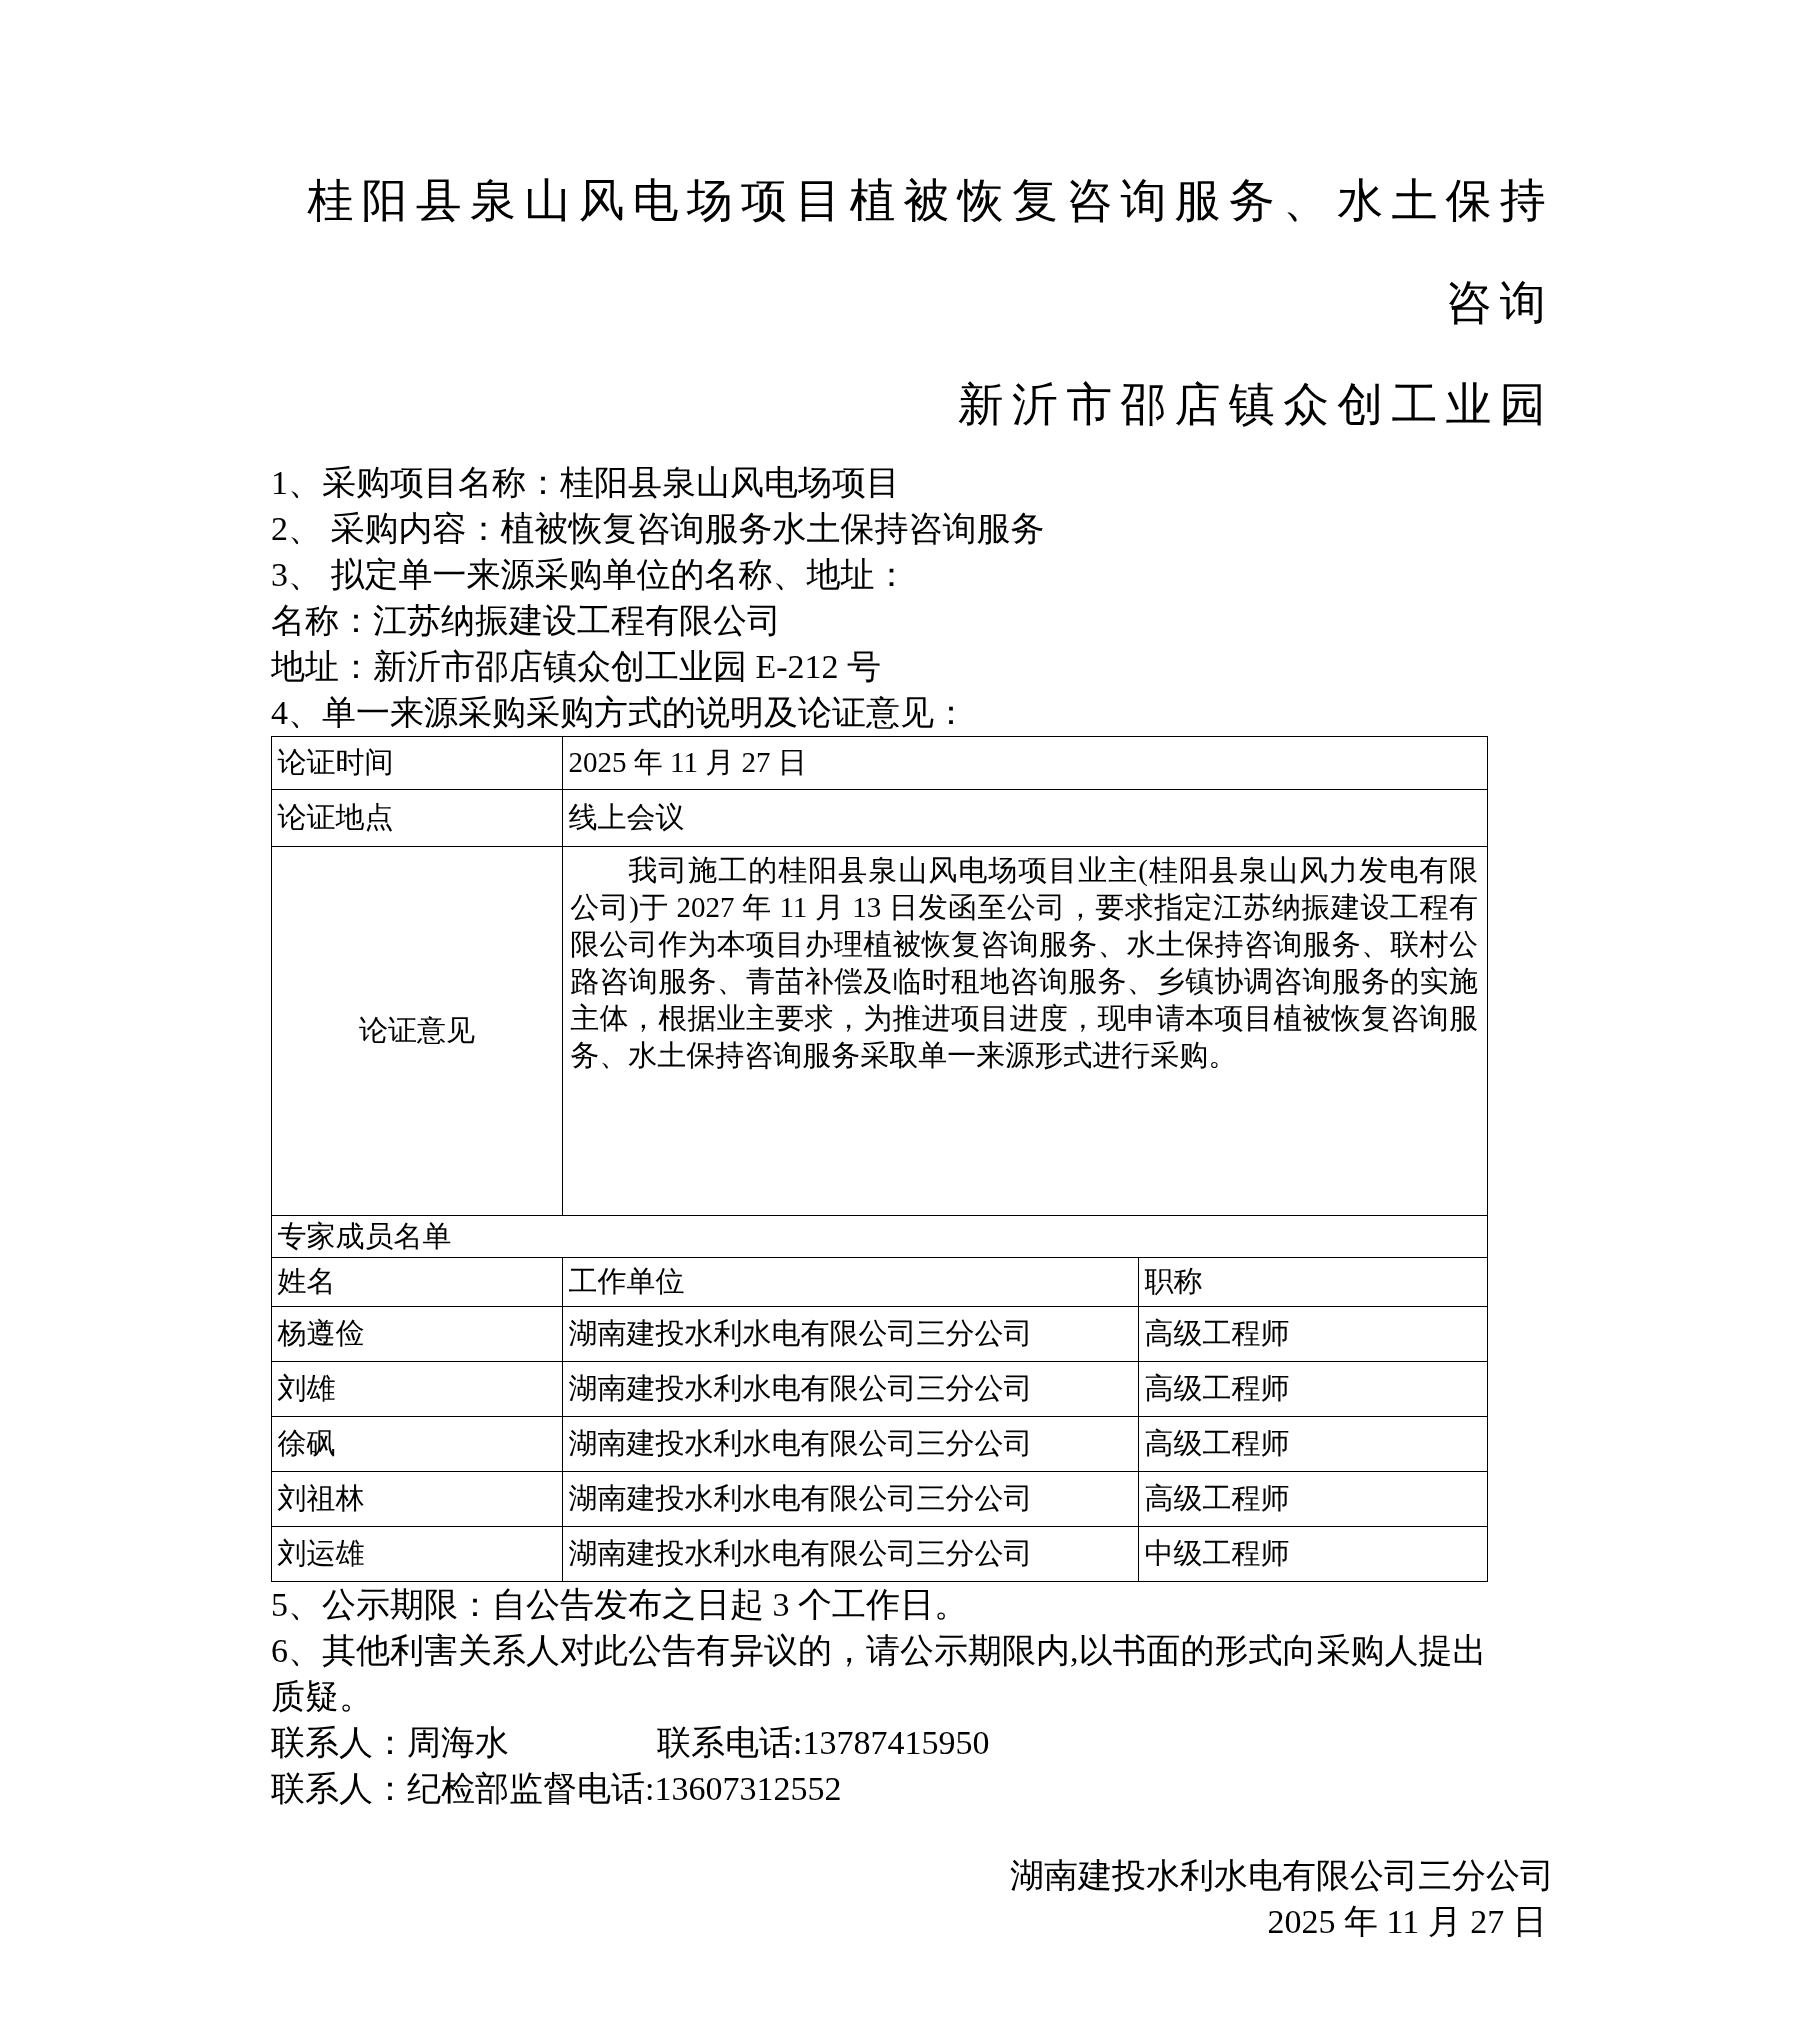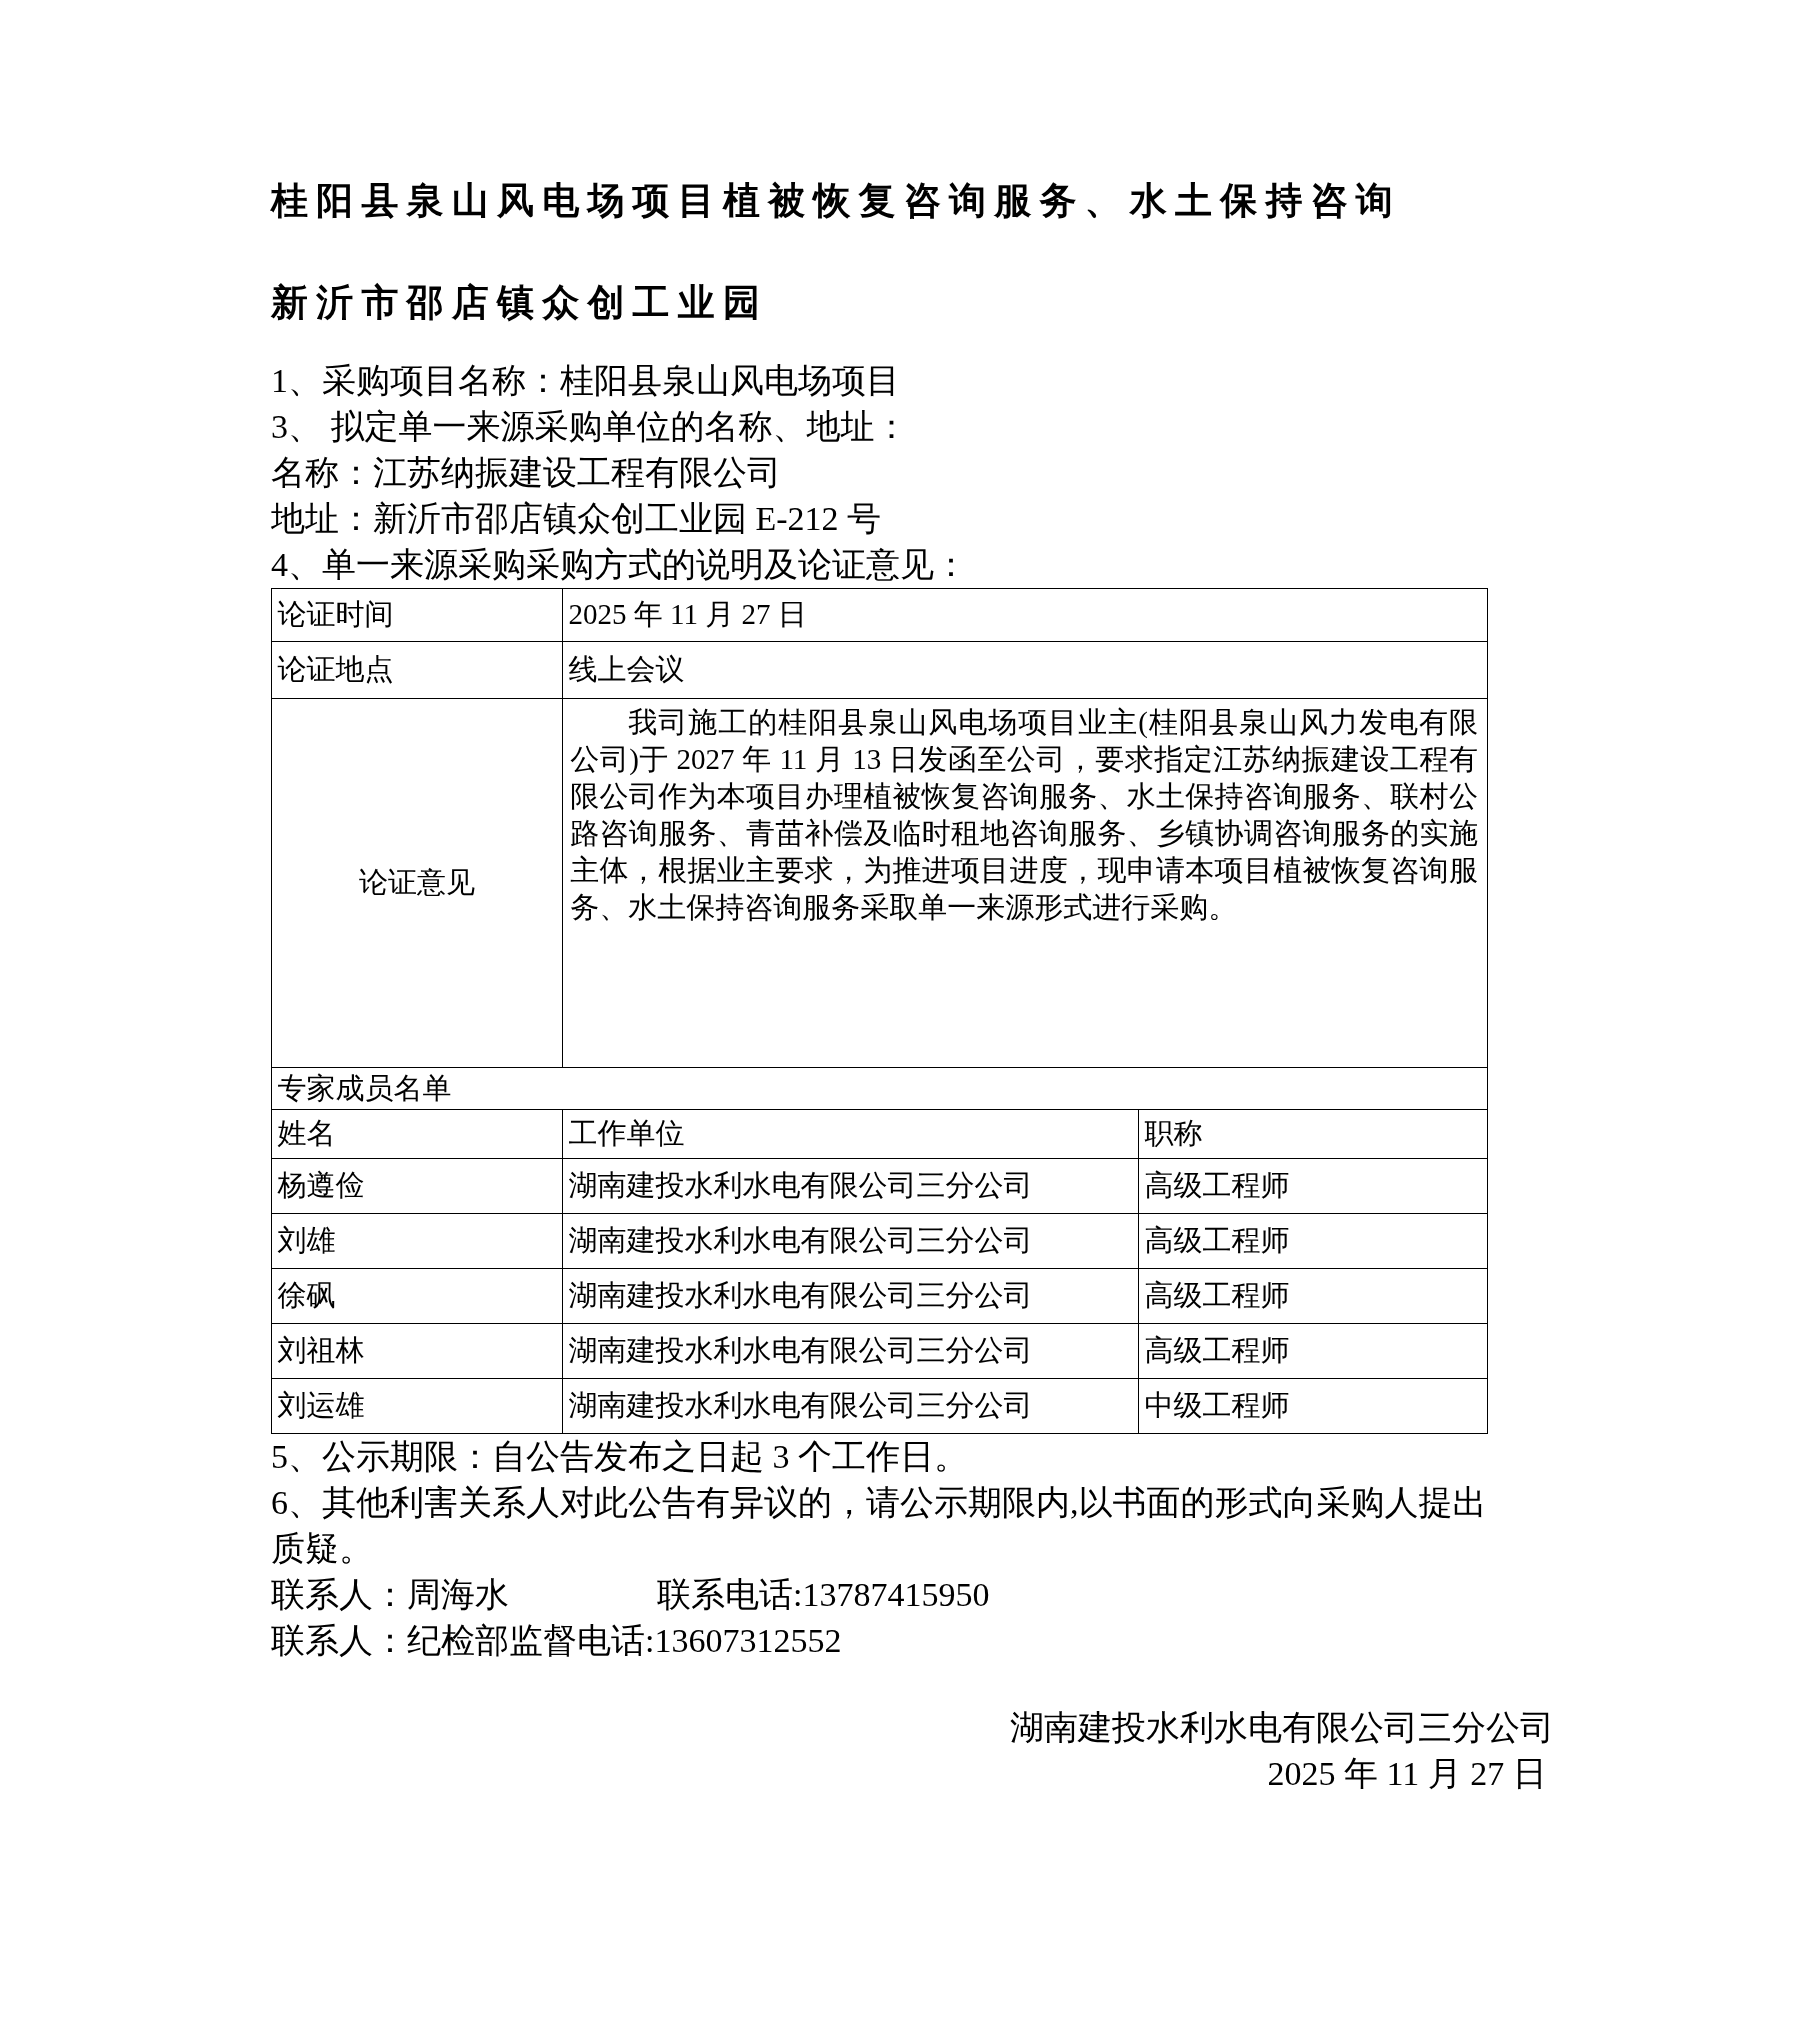--- a/index.html
+++ b/index.html
@@ -10,23 +10,23 @@
     color:#000000;
     font-family:"Liberation Serif","DejaVu Serif",serif;
     box-sizing:border-box;
     padding:150px 259px 0 271px;
     font-size:34px;
     line-height:46px;
     overflow:hidden;
   }
   .doc-title{
     margin:0;
-    text-align:left;
-    font-size:37px;
-    font-weight:bold;
+    text-align:right;
+    font-size:46px;
+    font-weight:normal;
     letter-spacing:8.2px;
     line-height:102px;
   }
   .doc-title span{display:block;}
   .content{margin-top:3.7px;}
   p.line{margin:0;padding:0;}
   .para-6{max-width:1235px;}
 
   table.info{
     border-collapse:collapse;
@@ -64,20 +64,21 @@
 <div class="page">
 
   <h1 class="doc-title">
     <span>桂阳县泉山风电场项目植被恢复咨询服务、水土保持咨询</span>
     <span>新沂市邵店镇众创工业园</span>
   </h1>
 
   <div class="content">
 
     <p class="line">1、采购项目名称：桂阳县泉山风电场项目</p>
+    <p class="line">2、 采购内容：植被恢复咨询服务水土保持咨询服务</p>
     <p class="line">3、 拟定单一来源采购单位的名称、地址：</p>
     <p class="line">名称：江苏纳振建设工程有限公司</p>
     <p class="line">地址：新沂市邵店镇众创工业园 E-212 号</p>
     <p class="line">4、单一来源采购采购方式的说明及论证意见：</p>
 
     <table class="info">
       <colgroup>
         <col style="width:291px">
         <col style="width:576px">
         <col style="width:349px">

